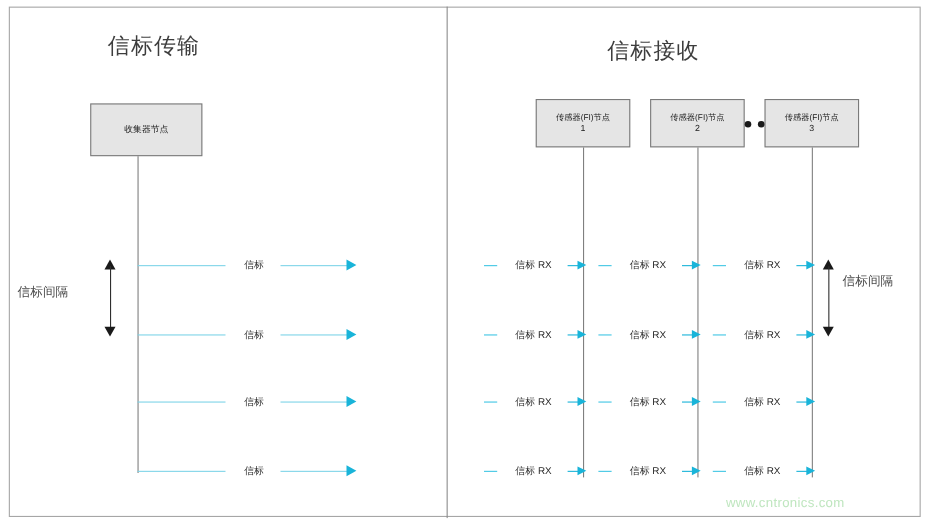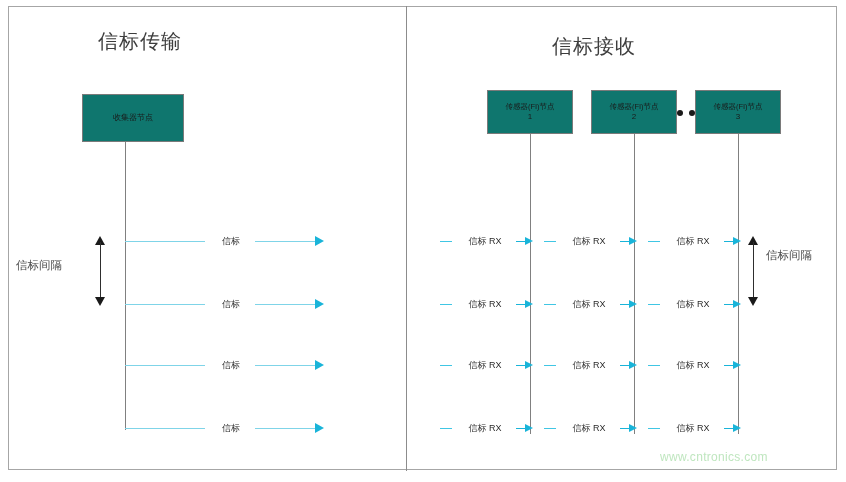--- a/index.html
+++ b/index.html
@@ -43,21 +43,21 @@
     white-space: nowrap;
     letter-spacing: 1px;
   }
   #title-left  { left: 98px;  top: 28px; }
   #title-right { left: 552px; top: 14px; margin-top: 19px; }
 
   
   .node-box {
     position: absolute;
     border: 1px solid #7a7a7a;
-    background: #0f766e;
+    background: #e5e5e5;
     box-sizing: border-box;
     display: flex;
     flex-direction: column;
     align-items: center;
     justify-content: center;
     text-align: center;
     color: #1a1a1a;
     line-height: 1.25;
   }
   #box-collector {

